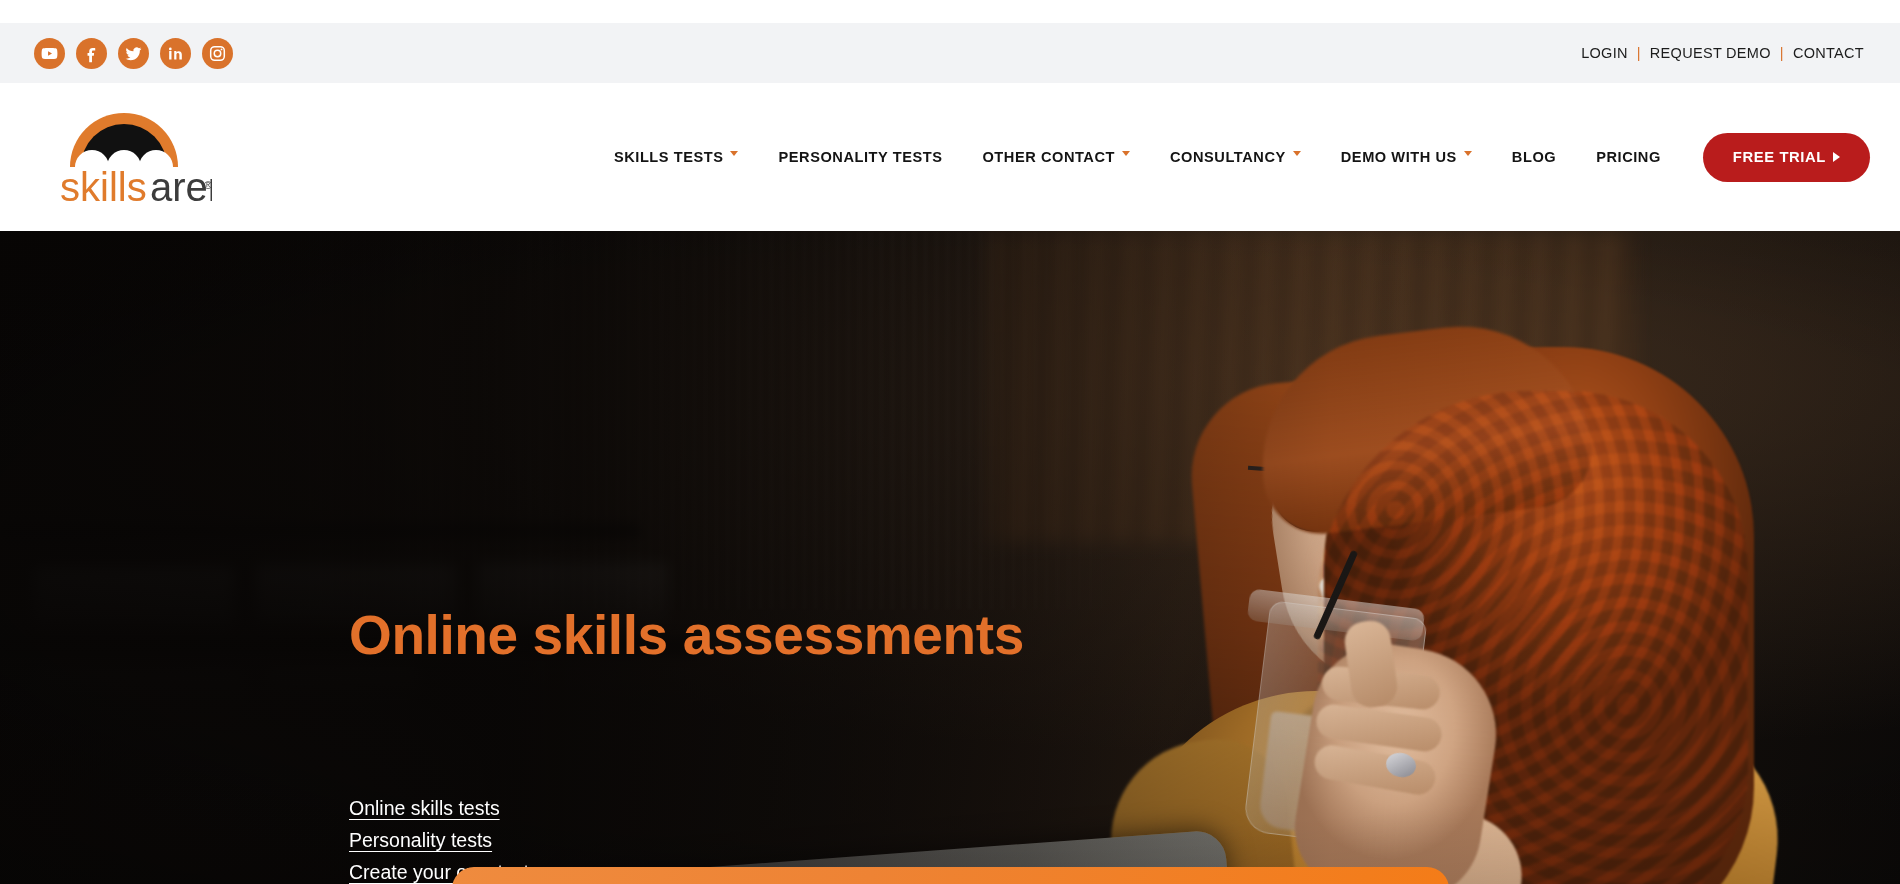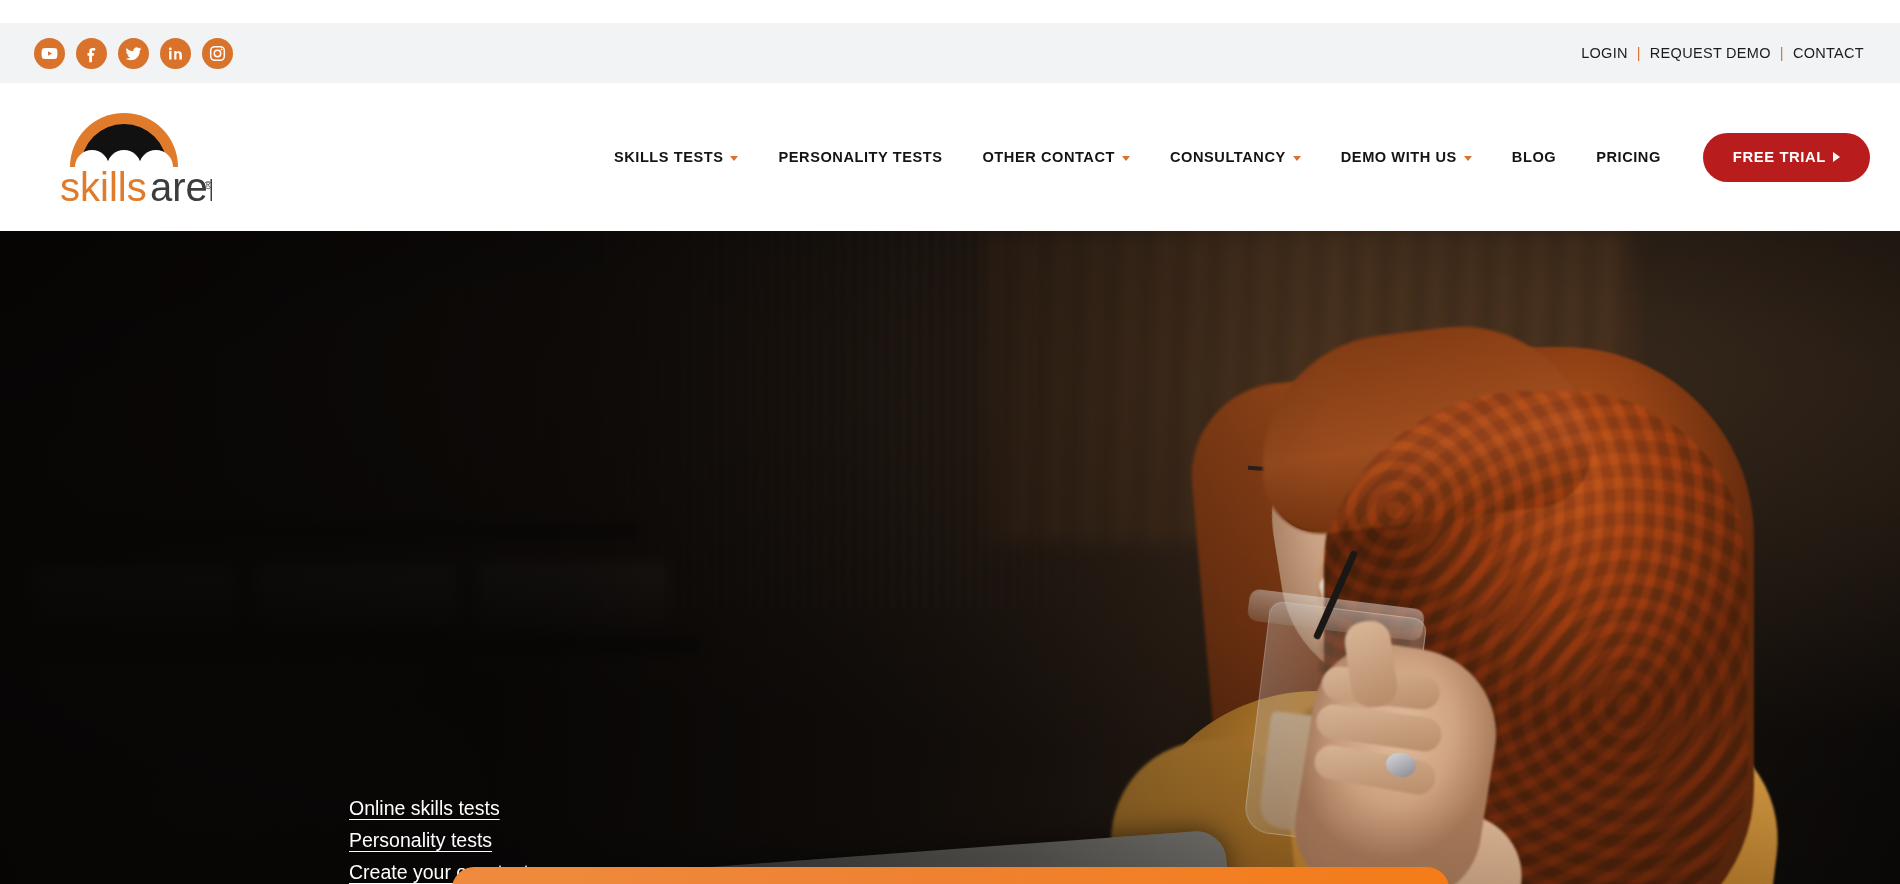--- a/index.html
+++ b/index.html
@@ -76,21 +76,21 @@
 
   .nav {
     margin-left: auto;
     display: flex;
     align-items: center;
     gap: 0;
   }
 
   .nav-item {
     display: flex;
-    align-items: center;
+    align-items: flex-start;
     gap: 7px;
     padding: 0 20px;
     font-size: 14.6px;
     font-weight: bold;
     letter-spacing: 0.55px;
     color: #141414;
     text-decoration: none;
     cursor: pointer;
     white-space: nowrap;
   }
@@ -673,20 +673,21 @@
     <div class="laptop">
       
     </div>
 
     <div class="hero-scrim"></div>
     <div class="hero-vignette"></div>
   </div>
 
   <div class="hero-inner">
 
+    <h1 class="hero-title">Online skills assessments</h1>
 
 
     <div class="hero-links">
       <a class="hero-link">Online skills tests</a>
       <a class="hero-link">Personality tests</a>
       <a class="hero-link">Create your own test</a>
     </div>
 
   </div>
 

